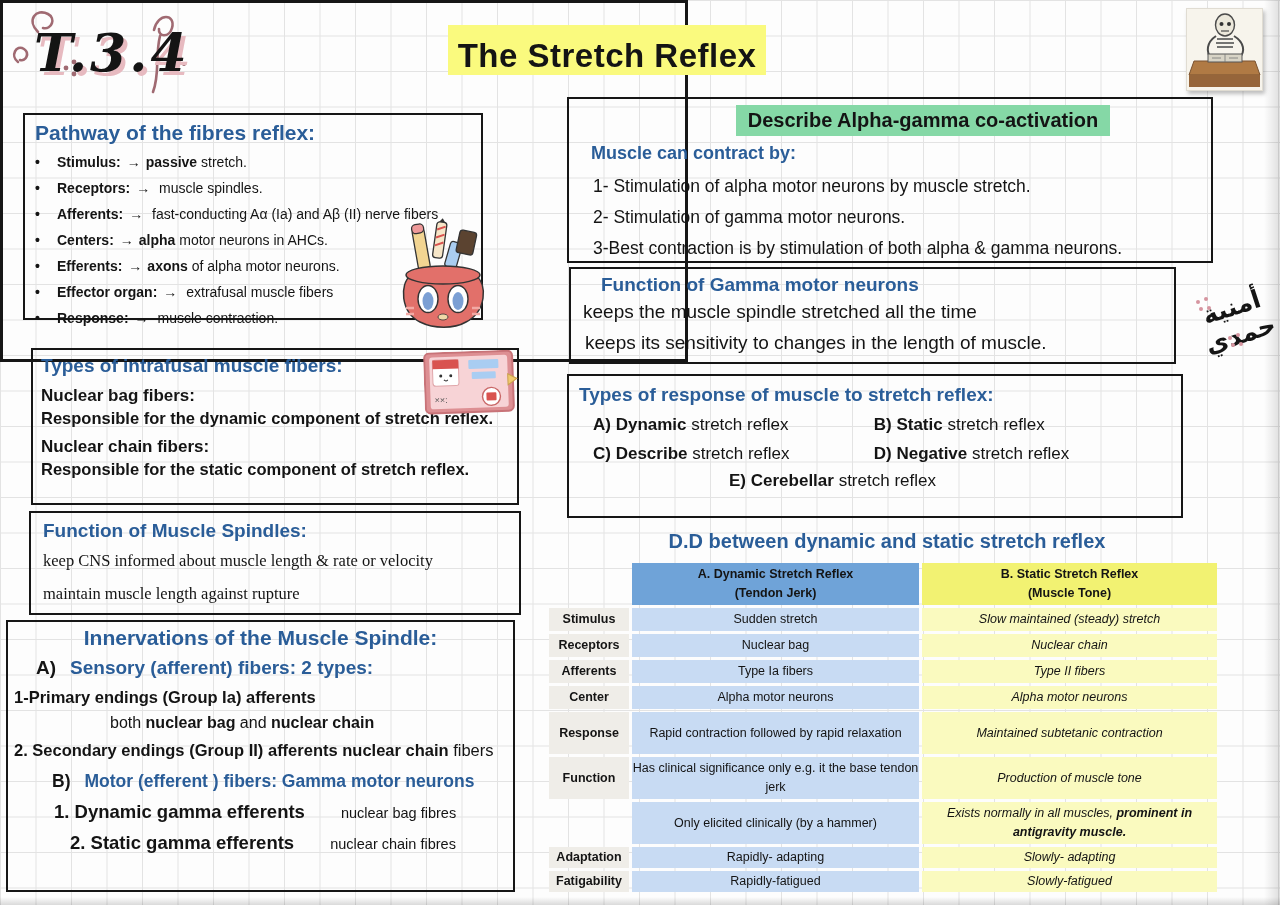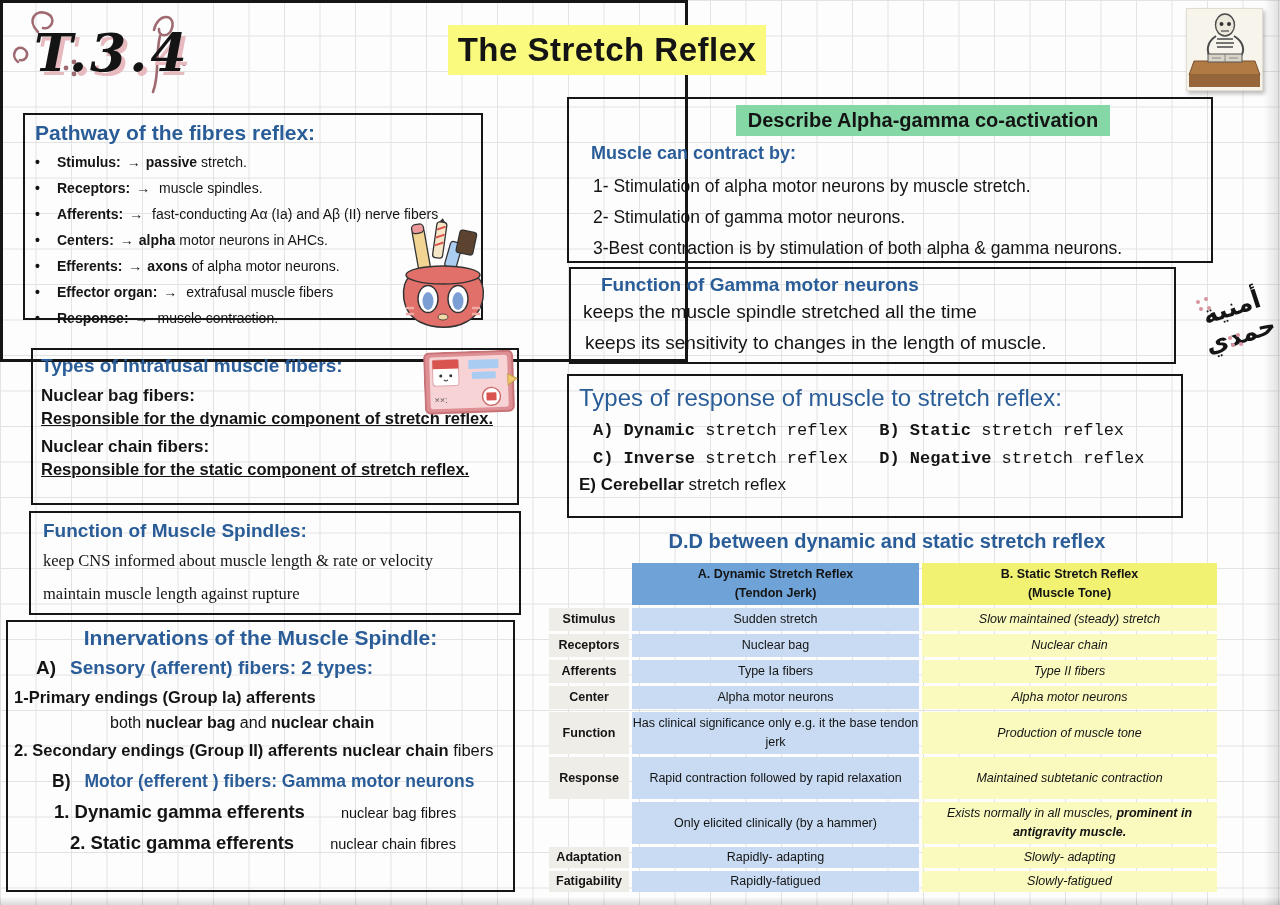--- a/index.html
+++ b/index.html
@@ -16,21 +16,21 @@
   .edge-right { position:absolute; right:0; top:0; width:16px; height:905px;
     background:linear-gradient(to right, rgba(0,0,0,0), rgba(0,0,0,0.12)); }
   .edge-bottom { position:absolute; left:0; bottom:0; width:1280px; height:8px;
     background:linear-gradient(to bottom, rgba(0,0,0,0), rgba(0,0,0,0.14)); }
   .box { position:absolute; border:2.5px solid #161616; background:transparent; }
   .blue { color:#2a5d98; }
   .b { font-weight:bold; }
 
   
   .title-bar { position:absolute; left:448px; top:25px; width:318px; height:50px;
-    background:#fafa7e; display:flex; align-items:center; justify-content:center; }
+    background:#fafa7e; display:flex; align-items:flex-end; justify-content:center; }
   .title-bar span { font-size:33px; font-weight:bold; letter-spacing:0.5px; }
 
   
   .t34 { position:absolute; left:8px; top:4px; width:180px; height:100px; }
   .t34 .txt { position:absolute; left:26px; top:18px;
     font-family:"DejaVu Serif", serif; font-style:italic; font-weight:bold;
     font-size:52px; color:#141414; letter-spacing:3px;
     text-shadow:4px 4px 0 #e7bac0; }
   .t34 svg { position:absolute; left:0; top:0; }
 
@@ -53,21 +53,21 @@
   #box1 li { font-size:14px; line-height:26px; white-space:nowrap; }
   #box1 li .dot { display:inline-block; width:22px; font-weight:bold; }
   #box1 .arrow { margin:0 5px 0 6px; font-weight:bold; }
 
   .pencil-pot { position:absolute; left:396px; top:218px; width:96px; height:114px; z-index:3; }
 
   
   #box2 { left:31px; top:348px; width:488px; height:157px; padding:5px 8px; }
   #box2 .bx-title { font-size:19px; font-weight:bold; }
   #box2 .entry-name { font-size:17px; font-weight:bold; margin-top:9px; }
-  #box2 .entry-desc { font-size:16.5px; font-weight:bold; margin-top:3px; white-space:nowrap;text-decoration:underline; }
+  #box2 .entry-desc { font-size:16.5px; font-weight:bold; margin-top:3px; white-space:nowrap; }
   .notebook { position:absolute; left:424px; top:351px; width:96px; height:64px; z-index:3;
     transform:rotate(-2deg); }
 
   
   #box3 { left:29px; top:511px; width:492px; height:104px; padding:7px 12px; }
   #box3 .bx-title { font-size:19px; font-weight:bold; }
   #box3 .fn-line { font-size:16.5px; line-height:29px; margin-top:4px; white-space:nowrap;font-family:Liberation Serif, serif; }
 
   
   #box4 { left:6px; top:620px; width:509px; height:272px; padding:4px 6px; }
@@ -94,25 +94,25 @@
   #box5 .ag-items div { font-size:17.5px; line-height:31px; white-space:nowrap; }
 
   
   #box6 { left:569px; top:267px; width:607px; height:97px; padding-top:5px; }
   #box6 .bx-title { font-size:19px; font-weight:bold; padding-left:30px; }
   #box6 .gf-line { font-size:19px; line-height:31px; padding-left:12px; white-space:nowrap; }
   #box6 .gf-line.l2 { padding-left:14px; }
 
   
   #box7 { left:567px; top:374px; width:616px; height:144px; padding:8px 0 0 10px; }
-  #box7 .bx-title { font-size:24px; font-weight:normal; }
-  #box7 .rt-row { margin-top:9px; font-size:17px;font-family:Liberation Mono, monospace; }
+  #box7 .bx-title { font-size:19px; font-weight:bold; }
+  #box7 .rt-row { margin-top:9px; font-size:17px; }
   #box7 .rt-row .cell-a { display:inline-block; width:290px; padding-left:14px; }
   #box7 .rt-row .cell-b { display:inline-block; }
-  #box7 .rt-center { margin-top:7px; font-size:17px; padding-right:95px; }
+  #box7 .rt-center { margin-top:7px; font-size:17px; text-align:center; padding-right:95px; }
 
   
   #box8 { left:543px; top:526px; width:688px; height:362px; border:3px solid #161616;
     z-index:5; pointer-events:none; background:transparent; }
   .table-title { position:absolute; left:543px; top:530px; width:688px; text-align:center;
     font-size:20px; font-weight:bold; z-index:2; }
   .dd-wrap { position:absolute; left:546px; top:560px; z-index:1; }
   table.dd { border-collapse:separate; border-spacing:3px; }
   table.dd td { text-align:center; vertical-align:middle; font-size:12.5px; line-height:1.5; }
   td.lbl { width:80px; background:#efede8; font-weight:bold; }
@@ -291,21 +291,21 @@
     <div class="gf-line l2">keeps its sensitivity to changes in the length of muscle.</div>
   </div>
 
   <div class="box" id="box7">
     <div class="bx-title blue">Types of response of muscle to stretch reflex:</div>
     <div class="rt-row">
       <span class="cell-a"><span class="b">A) Dynamic</span><span> stretch reflex</span></span>
       <span class="cell-b"><span class="b">B) Static</span><span> stretch reflex</span></span>
     </div>
     <div class="rt-row">
-      <span class="cell-a"><span class="b">C) Inverse</span><span> stretch reflex</span></span>
+      <span class="cell-a"><span class="b">C) Describe</span><span> stretch reflex</span></span>
       <span class="cell-b"><span class="b">D) Negative</span><span> stretch reflex</span></span>
     </div>
     <div class="rt-center">
       <span class="b">E) Cerebellar</span><span> stretch reflex</span>
     </div>
   </div>
 
   <div class="table-title blue">D.D between dynamic and static stretch reflex</div>
   <div class="dd-wrap">
     <table class="dd">
@@ -335,28 +335,28 @@
           <td class="lbl">Afferents</td>
           <td class="ca">Type Ia fibers</td>
           <td class="cb">Type II fibers</td>
         </tr>
         <tr class="s-row">
           <td class="lbl">Center</td>
           <td class="ca">Alpha motor neurons</td>
           <td class="cb">Alpha motor neurons</td>
         </tr>
         <tr class="d-row">
+          <td class="lbl">Response</td>
+          <td class="ca">Rapid contraction followed by rapid relaxation</td>
+          <td class="cb">Maintained subtetanic contraction</td>
+        </tr>
+        <tr class="d-row">
           <td class="lbl">Function</td>
           <td class="ca">Has clinical significance only e.g. it the base tendon jerk</td>
           <td class="cb">Production of muscle tone</td>
-        </tr>
-        <tr class="d-row">
-          <td class="lbl">Response</td>
-          <td class="ca">Rapid contraction followed by rapid relaxation</td>
-          <td class="cb">Maintained subtetanic contraction</td>
         </tr>
         <tr class="d-row">
           <td class="lbl-empty"></td>
           <td class="ca">Only elicited clinically (by a hammer)</td>
           <td class="cb"><span>Exists normally in all muscles, </span><span class="b">prominent in antigravity muscle.</span></td>
         </tr>
         <tr class="t-row">
           <td class="lbl">Adaptation</td>
           <td class="ca">Rapidly- adapting</td>
           <td class="cb">Slowly- adapting</td>

